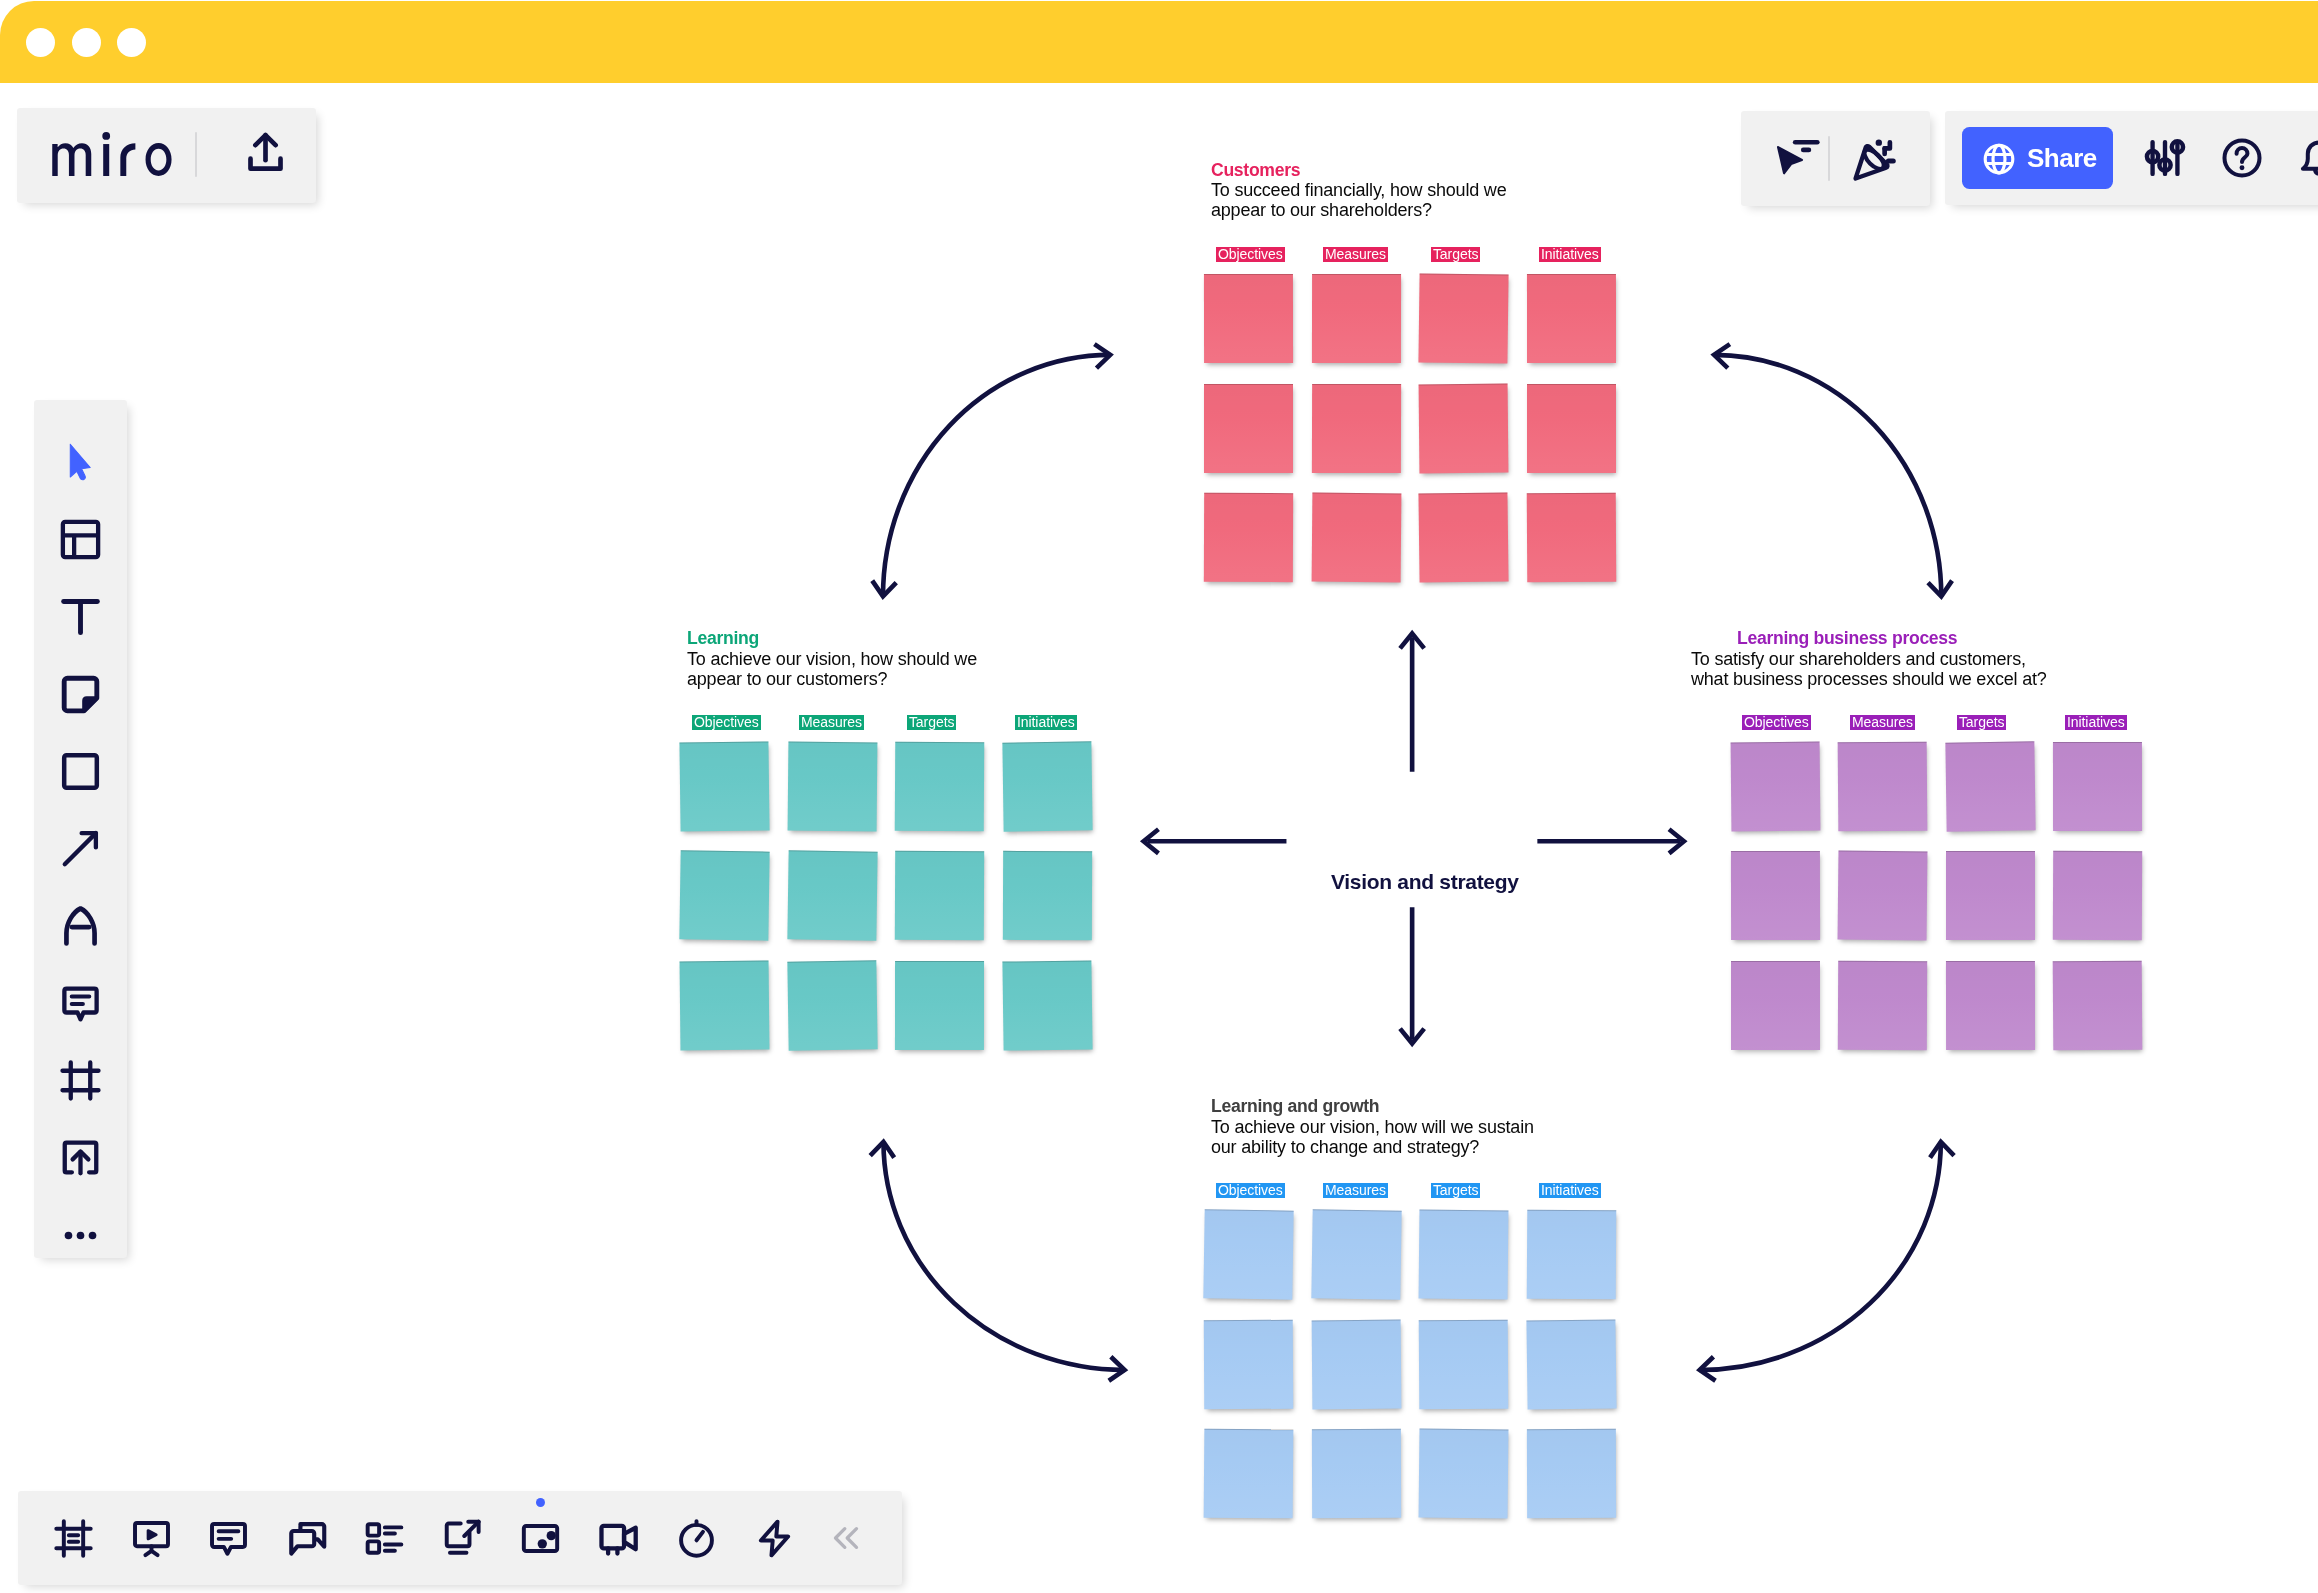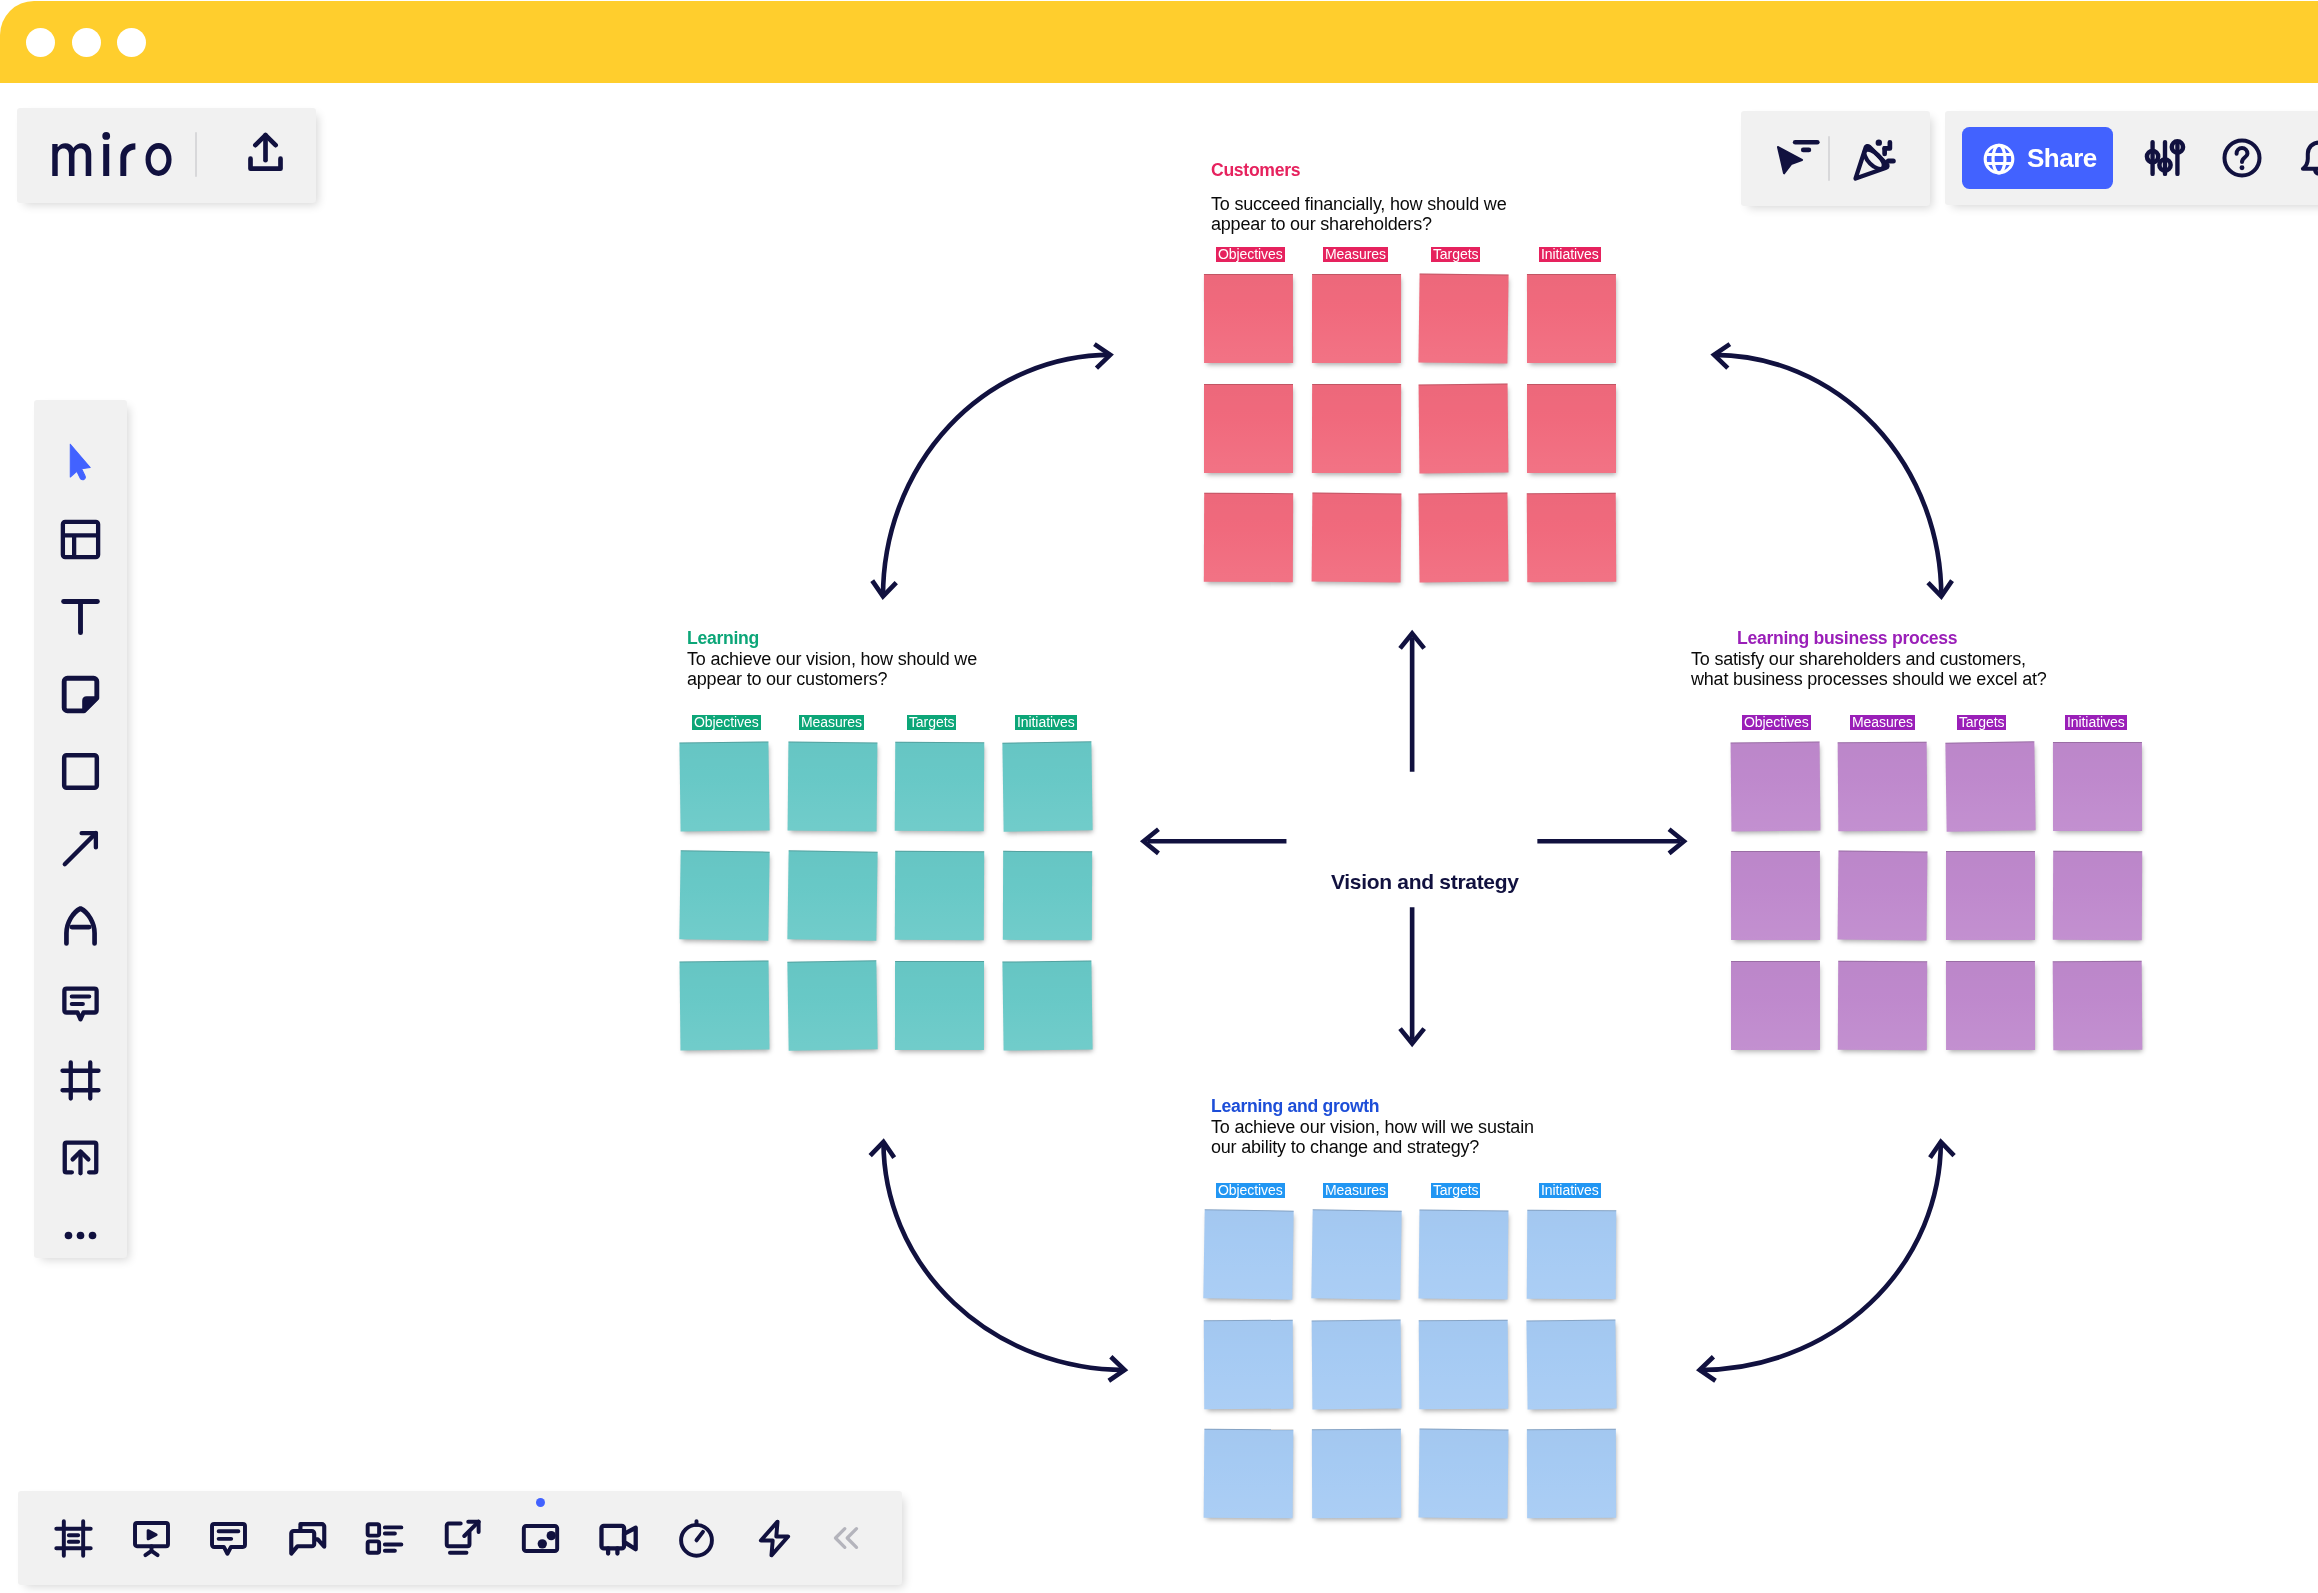--- a/index.html
+++ b/index.html
@@ -26,21 +26,21 @@
 
 <div id="app">
 <div class="titlebar">
   <div class="dot" style="left:26.4px"></div>
   <div class="dot" style="left:72px"></div>
   <div class="dot" style="left:117px"></div>
 </div>
 <div class="canvas">
 <div class="quad">
   <div class="q-title" style="left: 1211px; top: 160px; color: rgb(230, 34, 94);">Customers</div>
-  <div class="q-sub" style="left:1211px;top:194px">To succeed financially, how should we
+  <div class="q-sub" style="left:1211px;top:180px">To succeed financially, how should we
 appear to our shareholders?</div>
   <div class="colhead" style="left: 1216px; top: 247px; background: rgb(230, 34, 94);">Objectives</div>
   <div class="colhead" style="left: 1323px; top: 247px; background: rgb(230, 34, 94);">Measures</div>
   <div class="colhead" style="left: 1431px; top: 247px; background: rgb(230, 34, 94);">Targets</div>
   <div class="colhead" style="left: 1539px; top: 247px; background: rgb(230, 34, 94);">Initiatives</div>
   <div class="note" style="left: 1204px; top: 274px; width: 89px; height: 89px; transform: rotate(-0.09deg); background: rgb(241, 106, 125);"></div>
   <div class="note" style="left: 1312px; top: 274px; width: 89px; height: 89px; transform: rotate(0.11deg); background: rgb(241, 106, 125);"></div>
   <div class="note" style="left: 1419px; top: 274px; width: 89px; height: 89px; transform: rotate(0.76deg); background: rgb(241, 106, 125);"></div>
   <div class="note" style="left: 1527px; top: 274px; width: 89px; height: 89px; transform: rotate(-0.06deg); background: rgb(241, 106, 125);"></div>
   <div class="note" style="left: 1204px; top: 384px; width: 89px; height: 89px; transform: rotate(0.01deg); background: rgb(241, 106, 125);"></div>
@@ -88,21 +88,21 @@
   <div class="note" style="left: 1731px; top: 851px; width: 89px; height: 89px; transform: rotate(-0.11deg); background: rgb(191, 137, 205);"></div>
   <div class="note" style="left: 1838px; top: 851px; width: 89px; height: 89px; transform: rotate(0.62deg); background: rgb(191, 137, 205);"></div>
   <div class="note" style="left: 1946px; top: 851px; width: 89px; height: 89px; transform: rotate(0.03deg); background: rgb(191, 137, 205);"></div>
   <div class="note" style="left: 2053px; top: 851px; width: 89px; height: 89px; transform: rotate(0.25deg); background: rgb(191, 137, 205);"></div>
   <div class="note" style="left: 1731px; top: 961px; width: 89px; height: 89px; transform: rotate(0deg); background: rgb(191, 137, 205);"></div>
   <div class="note" style="left: 1838px; top: 961px; width: 89px; height: 89px; transform: rotate(0.29deg); background: rgb(191, 137, 205);"></div>
   <div class="note" style="left: 1946px; top: 961px; width: 89px; height: 89px; transform: rotate(-0.08deg); background: rgb(191, 137, 205);"></div>
   <div class="note" style="left: 2053px; top: 961px; width: 89px; height: 89px; transform: rotate(-0.4deg); background: rgb(191, 137, 205);"></div>
 </div>
 <div class="quad">
-  <div class="q-title" style="left: 1211px; top: 1096px; color: #1d4ed8;">Learning and growth</div>
+  <div class="q-title" style="left: 1211px; top: 1096px; color: #404040;">Learning and growth</div>
   <div class="q-sub" style="left:1211px;top:1117px">To achieve our vision, how will we sustain
 our ability to change and strategy?</div>
   <div class="colhead" style="left: 1216px; top: 1183px; background: rgb(33, 150, 243);">Objectives</div>
   <div class="colhead" style="left: 1323px; top: 1183px; background: rgb(33, 150, 243);">Measures</div>
   <div class="colhead" style="left: 1431px; top: 1183px; background: rgb(33, 150, 243);">Targets</div>
   <div class="colhead" style="left: 1539px; top: 1183px; background: rgb(33, 150, 243);">Initiatives</div>
   <div class="note" style="left: 1204px; top: 1210px; width: 89px; height: 89px; transform: rotate(0.9deg); background: rgb(166, 203, 244);"></div>
   <div class="note" style="left: 1312px; top: 1210px; width: 89px; height: 89px; transform: rotate(0.89deg); background: rgb(166, 203, 244);"></div>
   <div class="note" style="left: 1419px; top: 1210px; width: 89px; height: 89px; transform: rotate(0.61deg); background: rgb(166, 203, 244);"></div>
   <div class="note" style="left: 1527px; top: 1210px; width: 89px; height: 89px; transform: rotate(0.37deg); background: rgb(166, 203, 244);"></div>

